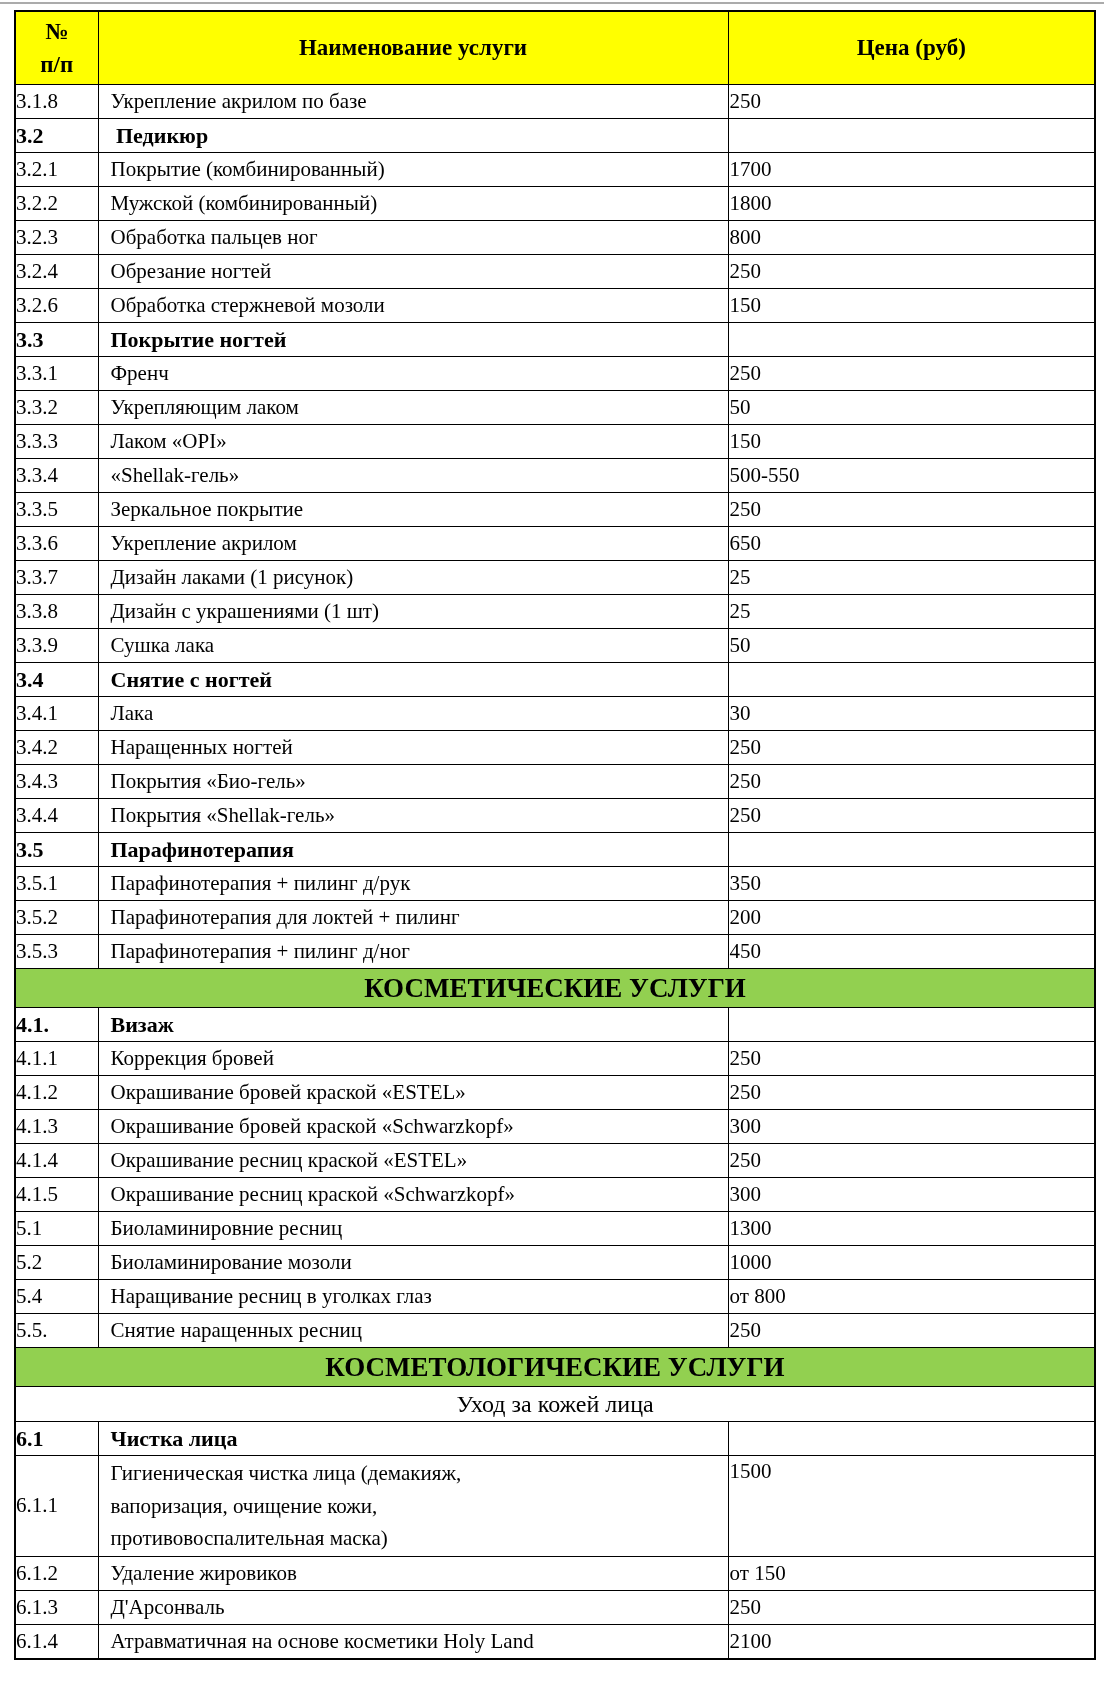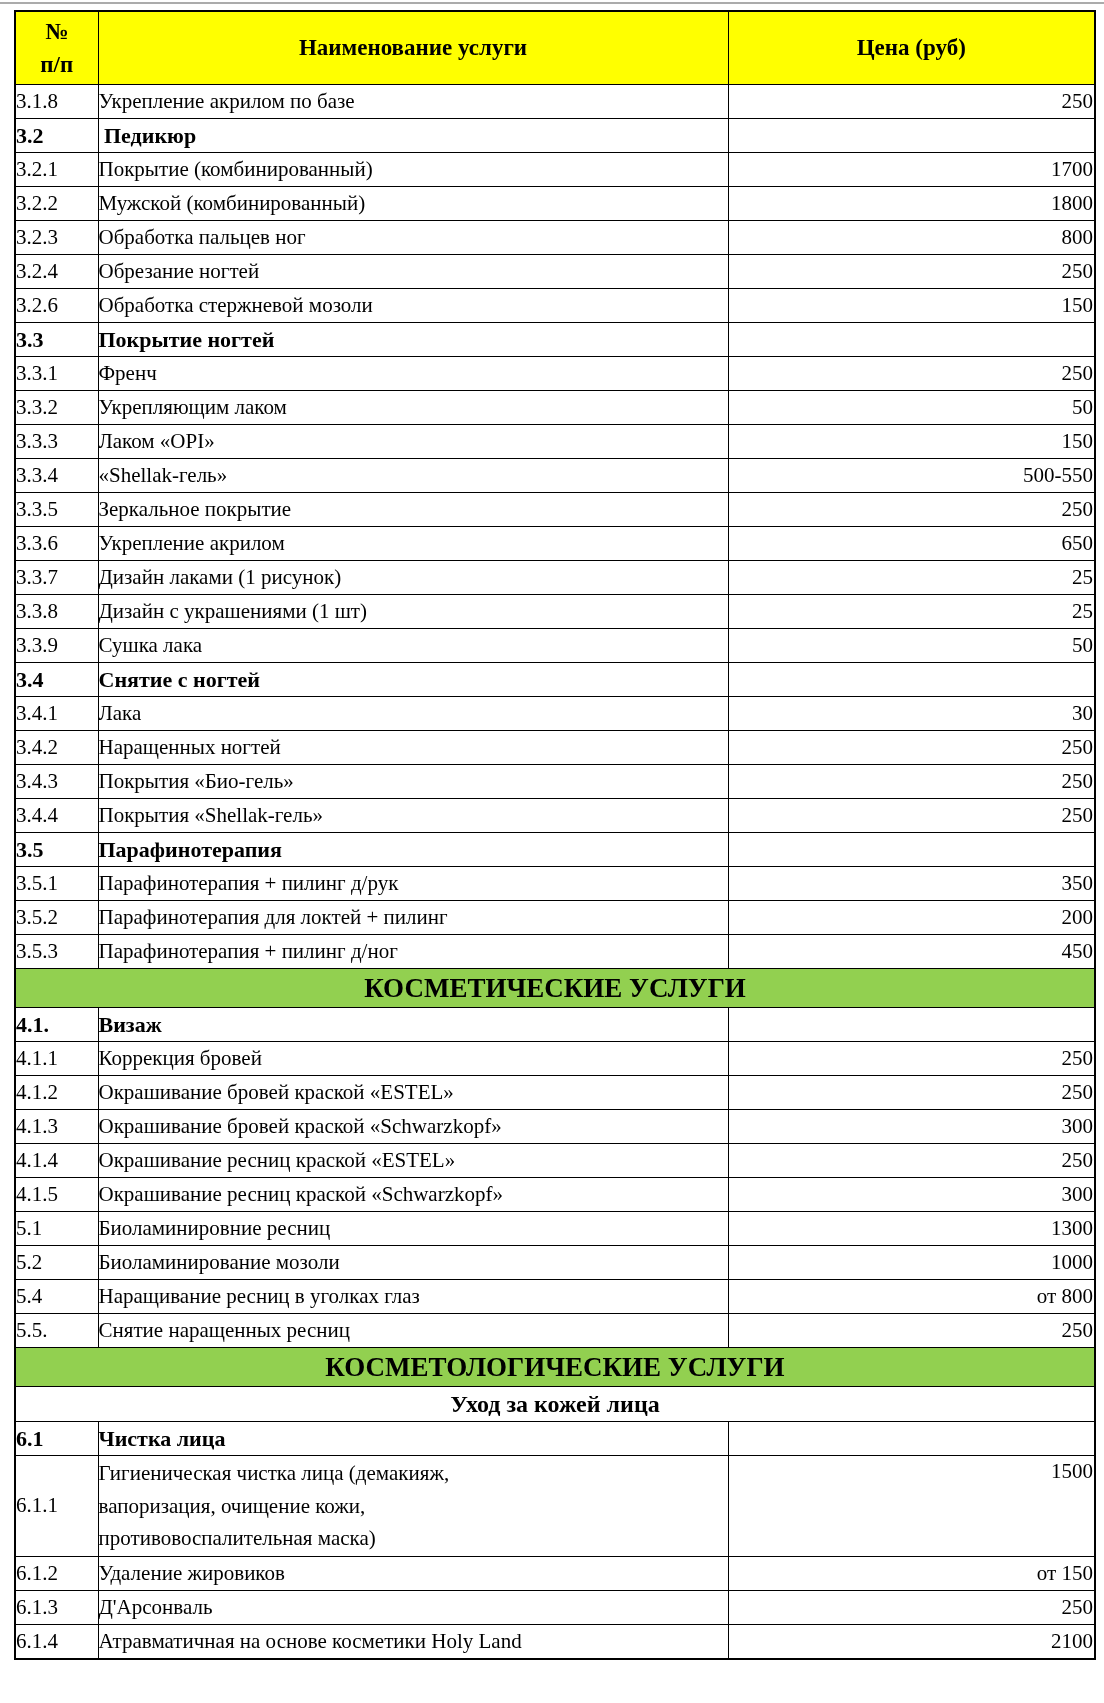--- a/index.html
+++ b/index.html
@@ -51,25 +51,25 @@
     font-size: 21px;
     vertical-align: middle;
     background: #ffffff;
   }
   td.num {
     text-align: left;
     padding-left: 0;
   }
   td.name {
     text-align: left;
-    padding-left: 0;
+    padding-left: 12px;
     white-space: pre-line;
   }
   td.price {
-    text-align: right;
+    text-align: left;
     margin-left: 40px;
   }
   tr.sub-row td {
     font-weight: bold;
     font-size: 22px;
   }
   tr.section-row td {
     background: var(--section-bg, #92d050);
     text-align: center;
     font-weight: bold;
@@ -85,21 +85,21 @@
     left: -17px;
     top: -2px;
     bottom: -2px;
     width: 17px;
     background: var(--section-bg, #92d050);
     border-top: 1px solid #000;
     border-bottom: 1px solid #000;
   }
   tr.center-row td {
     text-align: center;
-    font-weight: bold;
+    font-weight: normal;
     font-size: 24px;
     height: 32px;
   }
   tr.tall-row td {
     height: 94px;
   }
   tr.tall-row td.name {
     line-height: 1.55;
   }
   tr.tall-row td.price {

